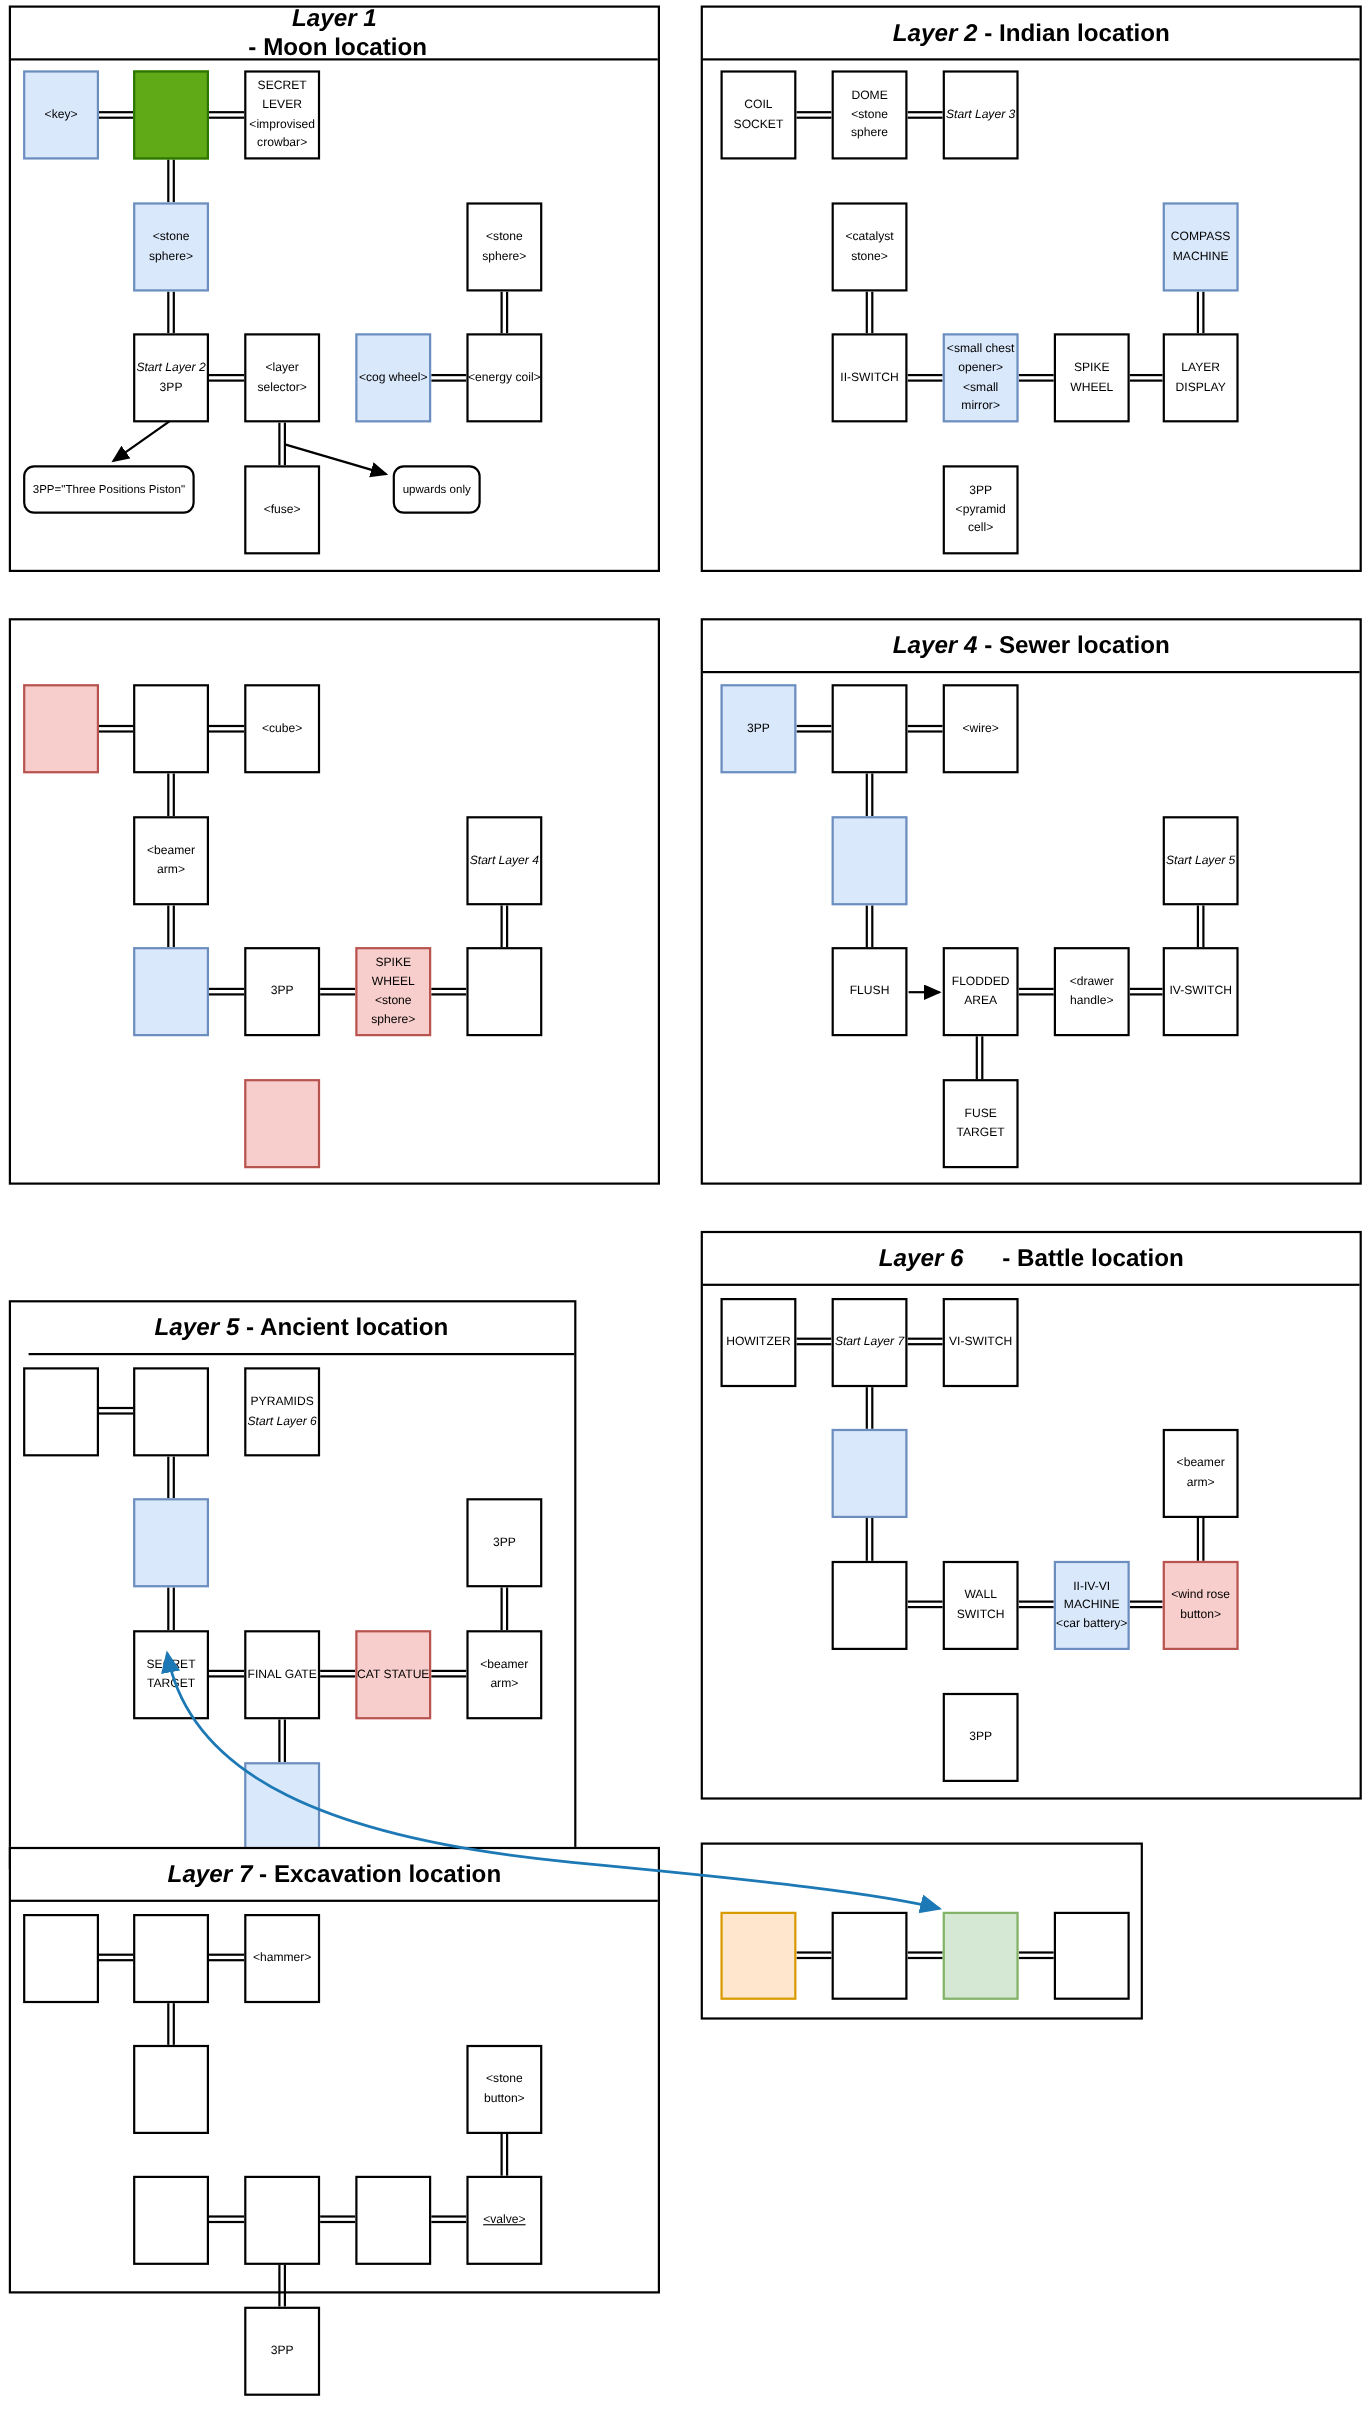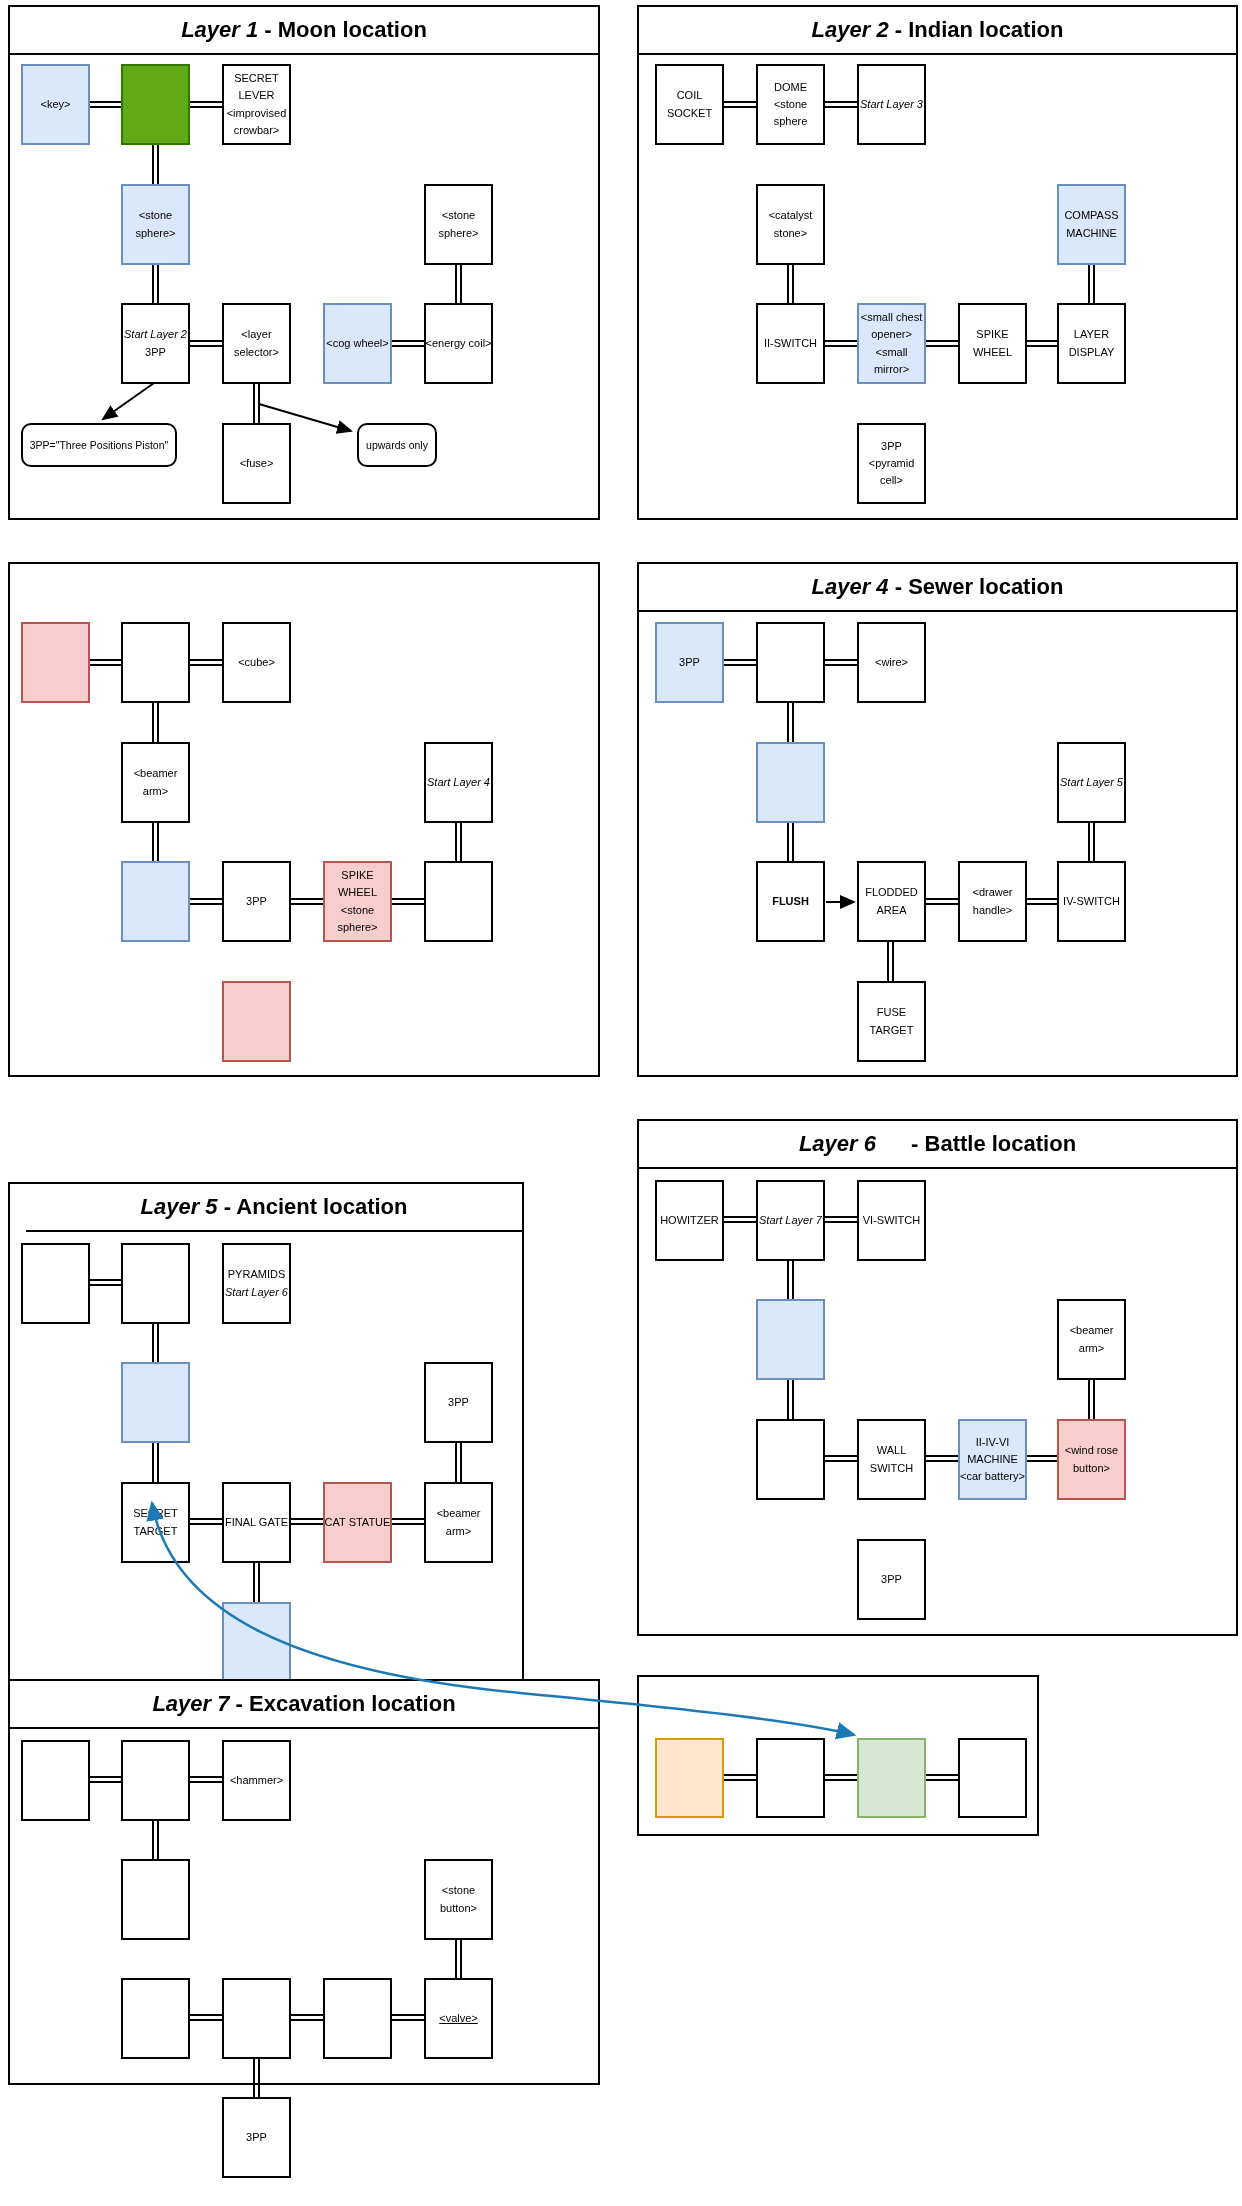--- a/index.html
+++ b/index.html
@@ -24,21 +24,21 @@
   .note{position:absolute;border:2px solid #000;border-radius:10px;background:#fff;
     display:flex;align-items:center;justify-content:center;font-size:10.5px;white-space:nowrap;}
   .overlay{position:absolute;left:0;top:0;pointer-events:none;}
   #global-arrow{position:absolute;left:0;top:0;pointer-events:none;}
 </style>
 </head>
 <body>
 
 <div id="diagram">
     <div class="panel" style="left: 8px; top: 5px; width: 592px; height: 515px;">
-      <div class="panel-title" style="height: 48px;"><span class="tpfx">Layer 1</span><span> - Moon location</span></div>
+      <div class="panel-title" style="height: 48px; flex-direction: column;"><span class="tpfx">Layer 1</span><span> - Moon location</span></div>
       <div class="dh" style="left: 80px; top: 94px; width: 31px;"></div>
       <div class="dh" style="left: 180px; top: 94px; width: 32px;"></div>
       <div class="dv" style="left: 142px; top: 138px; height: 39px;"></div>
       <div class="dv" style="left: 142px; top: 258px; height: 38px;"></div>
       <div class="dv" style="left: 445px; top: 258px; height: 38px;"></div>
       <div class="dh" style="left: 180px; top: 333px; width: 32px;"></div>
       <div class="dh" style="left: 382px; top: 333px; width: 32px;"></div>
       <div class="dv" style="left: 243px; top: 377px; height: 39px;"></div>
       <div class="node blue" style="left: 11px; top: 57px; width: 69px; height: 81px;">
         <span class="line">&lt;key&gt;</span>
@@ -191,21 +191,21 @@
         <span class="line">3PP</span>
       </div>
       <div class="node white" style="left: 117px; top: 58px; width: 69px; height: 81px;"></div>
       <div class="node white" style="left: 218px; top: 58px; width: 69px; height: 81px;">
         <span class="line">&lt;wire&gt;</span>
       </div>
       <div class="node blue" style="left: 117px; top: 178px; width: 69px; height: 81px;"></div>
       <div class="node white" style="left: 418px; top: 178px; width: 69px; height: 81px;">
         <span class="line it">Start Layer 5</span>
       </div>
-      <div class="node white" style="left: 117px; top: 297px; width: 69px; height: 81px; font-weight: bold;">
+      <div class="node white" style="left: 117px; top: 297px; width: 69px; height: 81px;">
         <span class="line">FLUSH</span>
       </div>
       <div class="node white" style="left: 218px; top: 297px; width: 69px; height: 81px;">
         <span class="line">FLODDED</span>
         <span class="line">AREA</span>
       </div>
       <div class="node white" style="left: 319px; top: 297px; width: 69px; height: 81px;">
         <span class="line">&lt;drawer</span>
         <span class="line">handle&gt;</span>
       </div>

